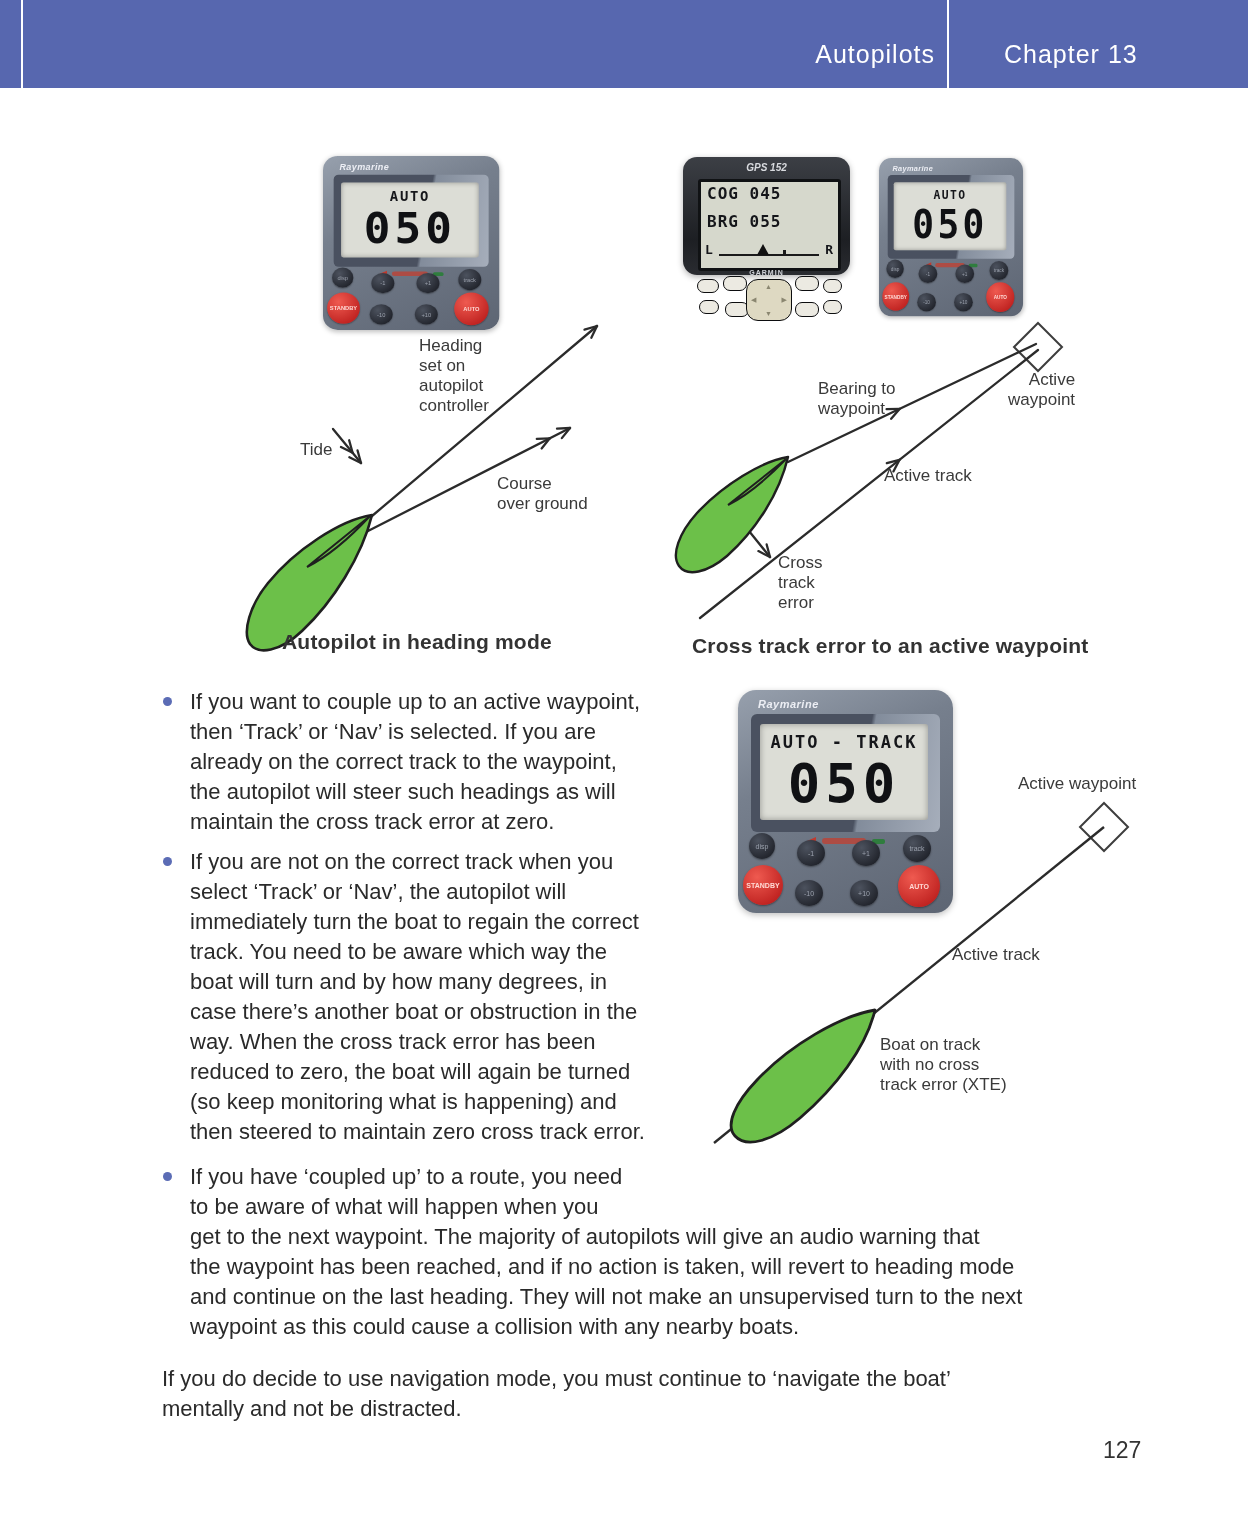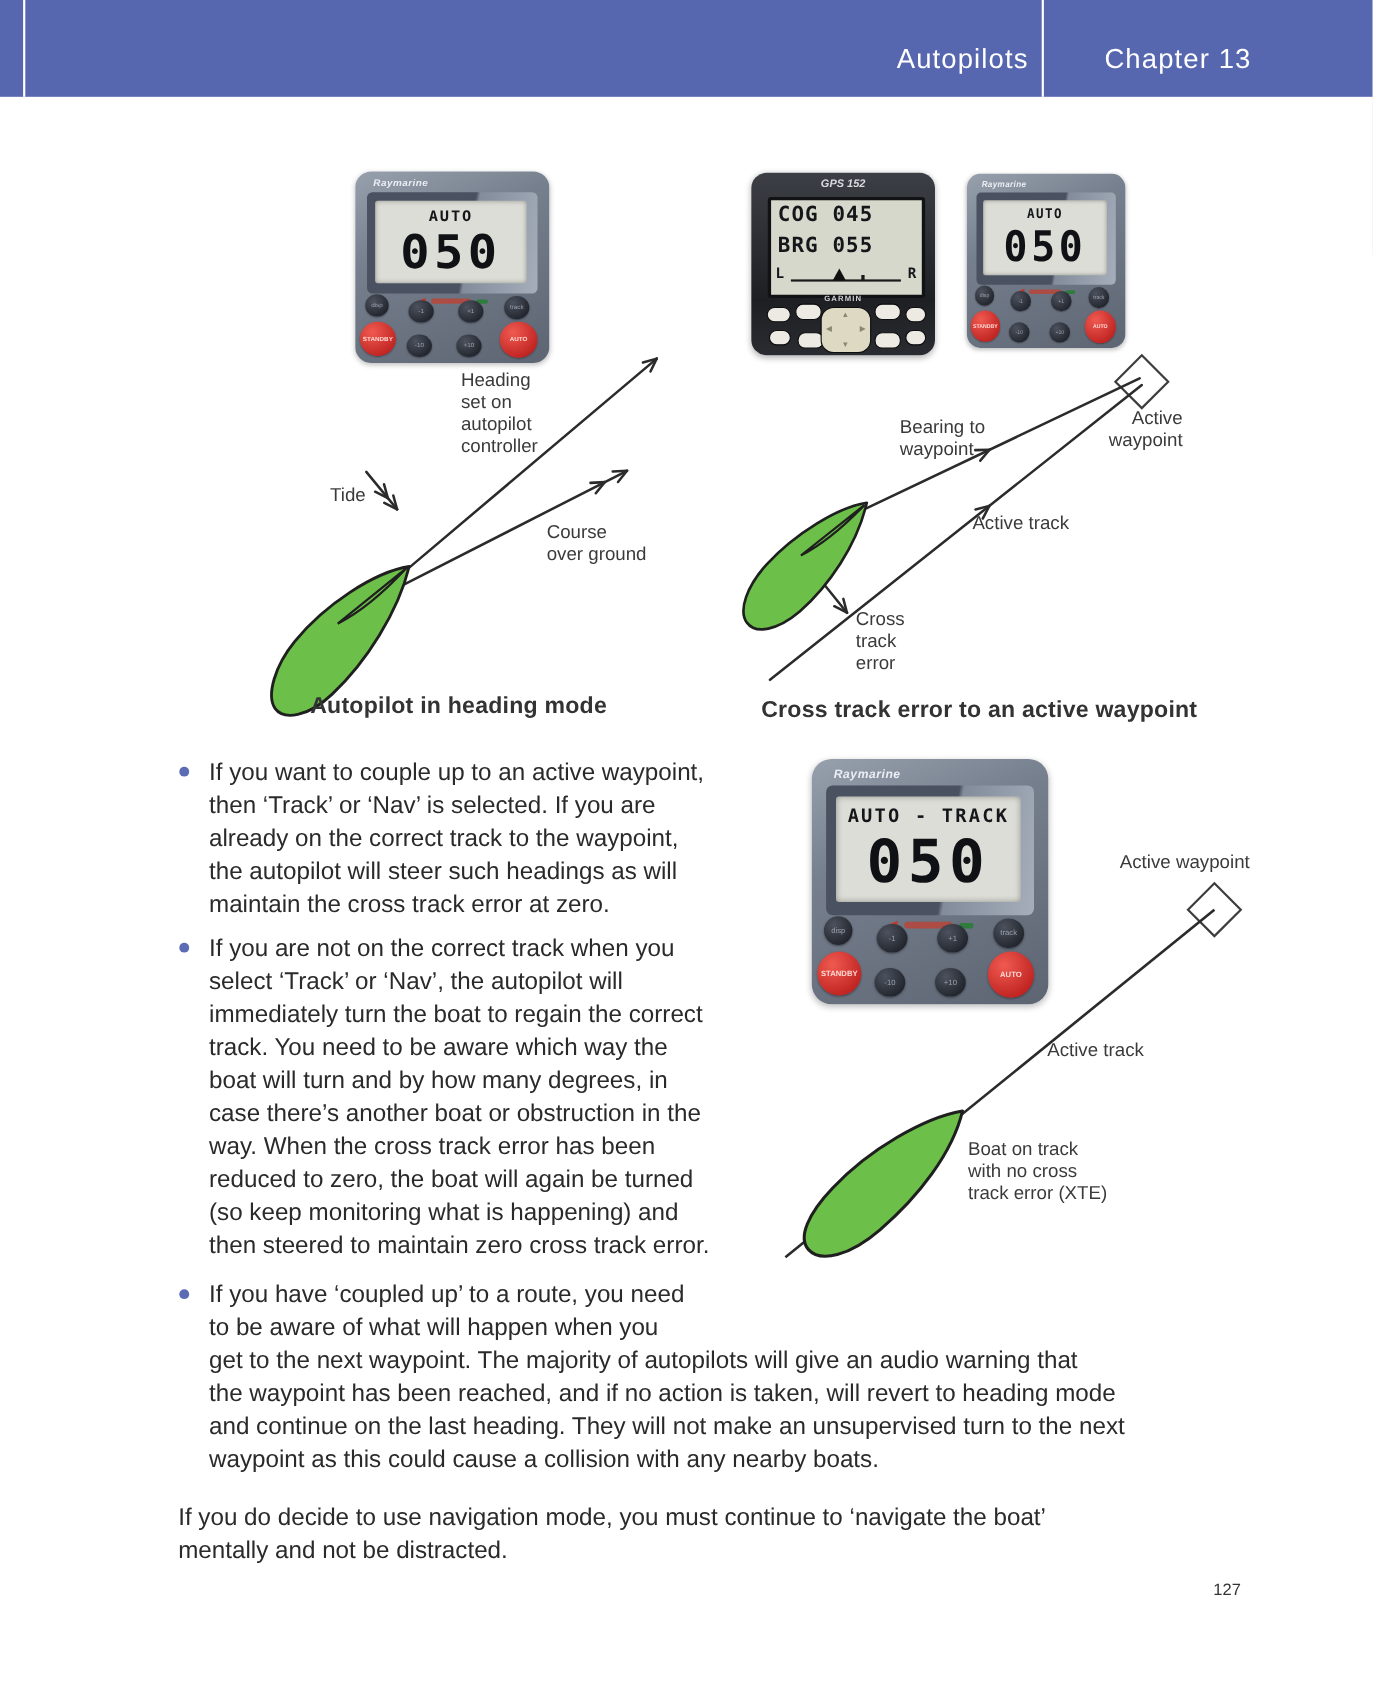--- a/index.html
+++ b/index.html
@@ -20,21 +20,21 @@
   #band-line-mid{left:947px;}
   .hdr-text{position:absolute;top:40px;color:#ffffff;font-size:25px;letter-spacing:1px;}
   #hdr-section{right:313px;}
   #hdr-chapter{left:967px;margin-left:37px;}
   
   .prewrap{white-space:pre-line;}
   .body-text{position:absolute;font-size:22px;line-height:30px;color:#2a2a2a;}
   .dot{position:absolute;width:9px;height:9px;border-radius:50%;background:var(--bullet);}
   .lab{position:absolute;font-size:17px;line-height:20px;color:#3a3a3a;}
   .cap{position:absolute;font-size:21px;color:#333333;font-weight:bold;letter-spacing:.2px;}
-  #page-number{position:absolute;left:1103px;top:1437px;font-size:15px;color:#333;}
+  #page-number{position:absolute;left:1103px;top:1437px;font-size:23px;color:#333;}
   
   #fig-arrows{position:absolute;left:0;top:0;pointer-events:none;}
   
   .ap-wrap{position:absolute;width:215px;height:223px;transform-origin:top left;}
   .ap-body{position:absolute;inset:0;border-radius:18px;
     background:linear-gradient(155deg,#97a0ad 0%,#767f8d 35%,#5d6573 100%);
     box-shadow:0 2px 6px rgba(0,0,0,.25);}
   .ap-brand{position:absolute;left:20px;top:8px;font-style:italic;font-weight:bold;
     font-size:11px;color:#eceef4;letter-spacing:.5px;}
   .ap-bezel{position:absolute;left:13px;top:24px;width:189px;height:118px;border-radius:6px;
@@ -65,30 +65,30 @@
   .b-p1{left:114px;top:150px;width:28px;height:26px;}
   .b-track{left:165px;top:145px;width:28px;height:27px;}
   .b-standby{left:5px;top:175px;width:40px;height:40px;}
   .b-m10{left:57px;top:190px;width:28px;height:26px;}
   .b-p10{left:112px;top:190px;width:28px;height:26px;}
   .b-auto{left:160px;top:175px;width:42px;height:42px;}
   #dev1{left:323px;top:156px;transform:scale(0.82,0.78);}
   #dev2{left:879px;top:158px;transform:scale(0.67,0.71);}
   #dev3{left:738px;top:690px;}
   
-  #gps{position:absolute;left:683px;top:157px;width:167px;height:166px;}
+  #gps{position:absolute;left:683px;top:157px;width:167px;height:118px;}
   .gps-body{position:absolute;inset:0;border-radius:14px;
     background:linear-gradient(180deg,#3c3f45 0%,#1d1f23 70%,#2a2c31 100%);
     box-shadow:0 2px 6px rgba(0,0,0,.3);}
   .gps-model{position:absolute;left:0;top:5px;width:100%;text-align:center;
     font-style:italic;font-weight:bold;font-size:10px;color:#d8dade;}
   .gps-screen{position:absolute;left:15px;top:22px;width:137px;height:86px;border-radius:3px;
     background:#d6d8cc;border:3px solid #101214;}
   .gps-line{position:absolute;left:6px;width:125px;
-    font-family:"DejaVu Sans Mono",monospace;font-weight:bold;font-size:19px;
+    font-family:"DejaVu Sans Mono",monospace;font-weight:bold;font-size:16px;
     letter-spacing:1px;color:#15161a;}
   .gps-l1{top:2px;} .gps-l2{top:30px;}
   .gps-scale{position:absolute;left:4px;top:60px;width:128px;height:18px;
     font-family:"DejaVu Sans Mono",monospace;font-weight:bold;font-size:13px;color:#15161a;}
   .gps-scale .rail{position:absolute;left:14px;right:14px;top:12px;height:2px;background:#1a1a1a;}
   .gps-scale .lchar{position:absolute;left:0;top:0;}
   .gps-scale .rchar{position:absolute;right:0;top:0;}
   .gps-scale .tri{position:absolute;left:52px;top:2px;width:0;height:0;
     border-left:6px solid transparent;border-right:6px solid transparent;
     border-bottom:11px solid #111;}

